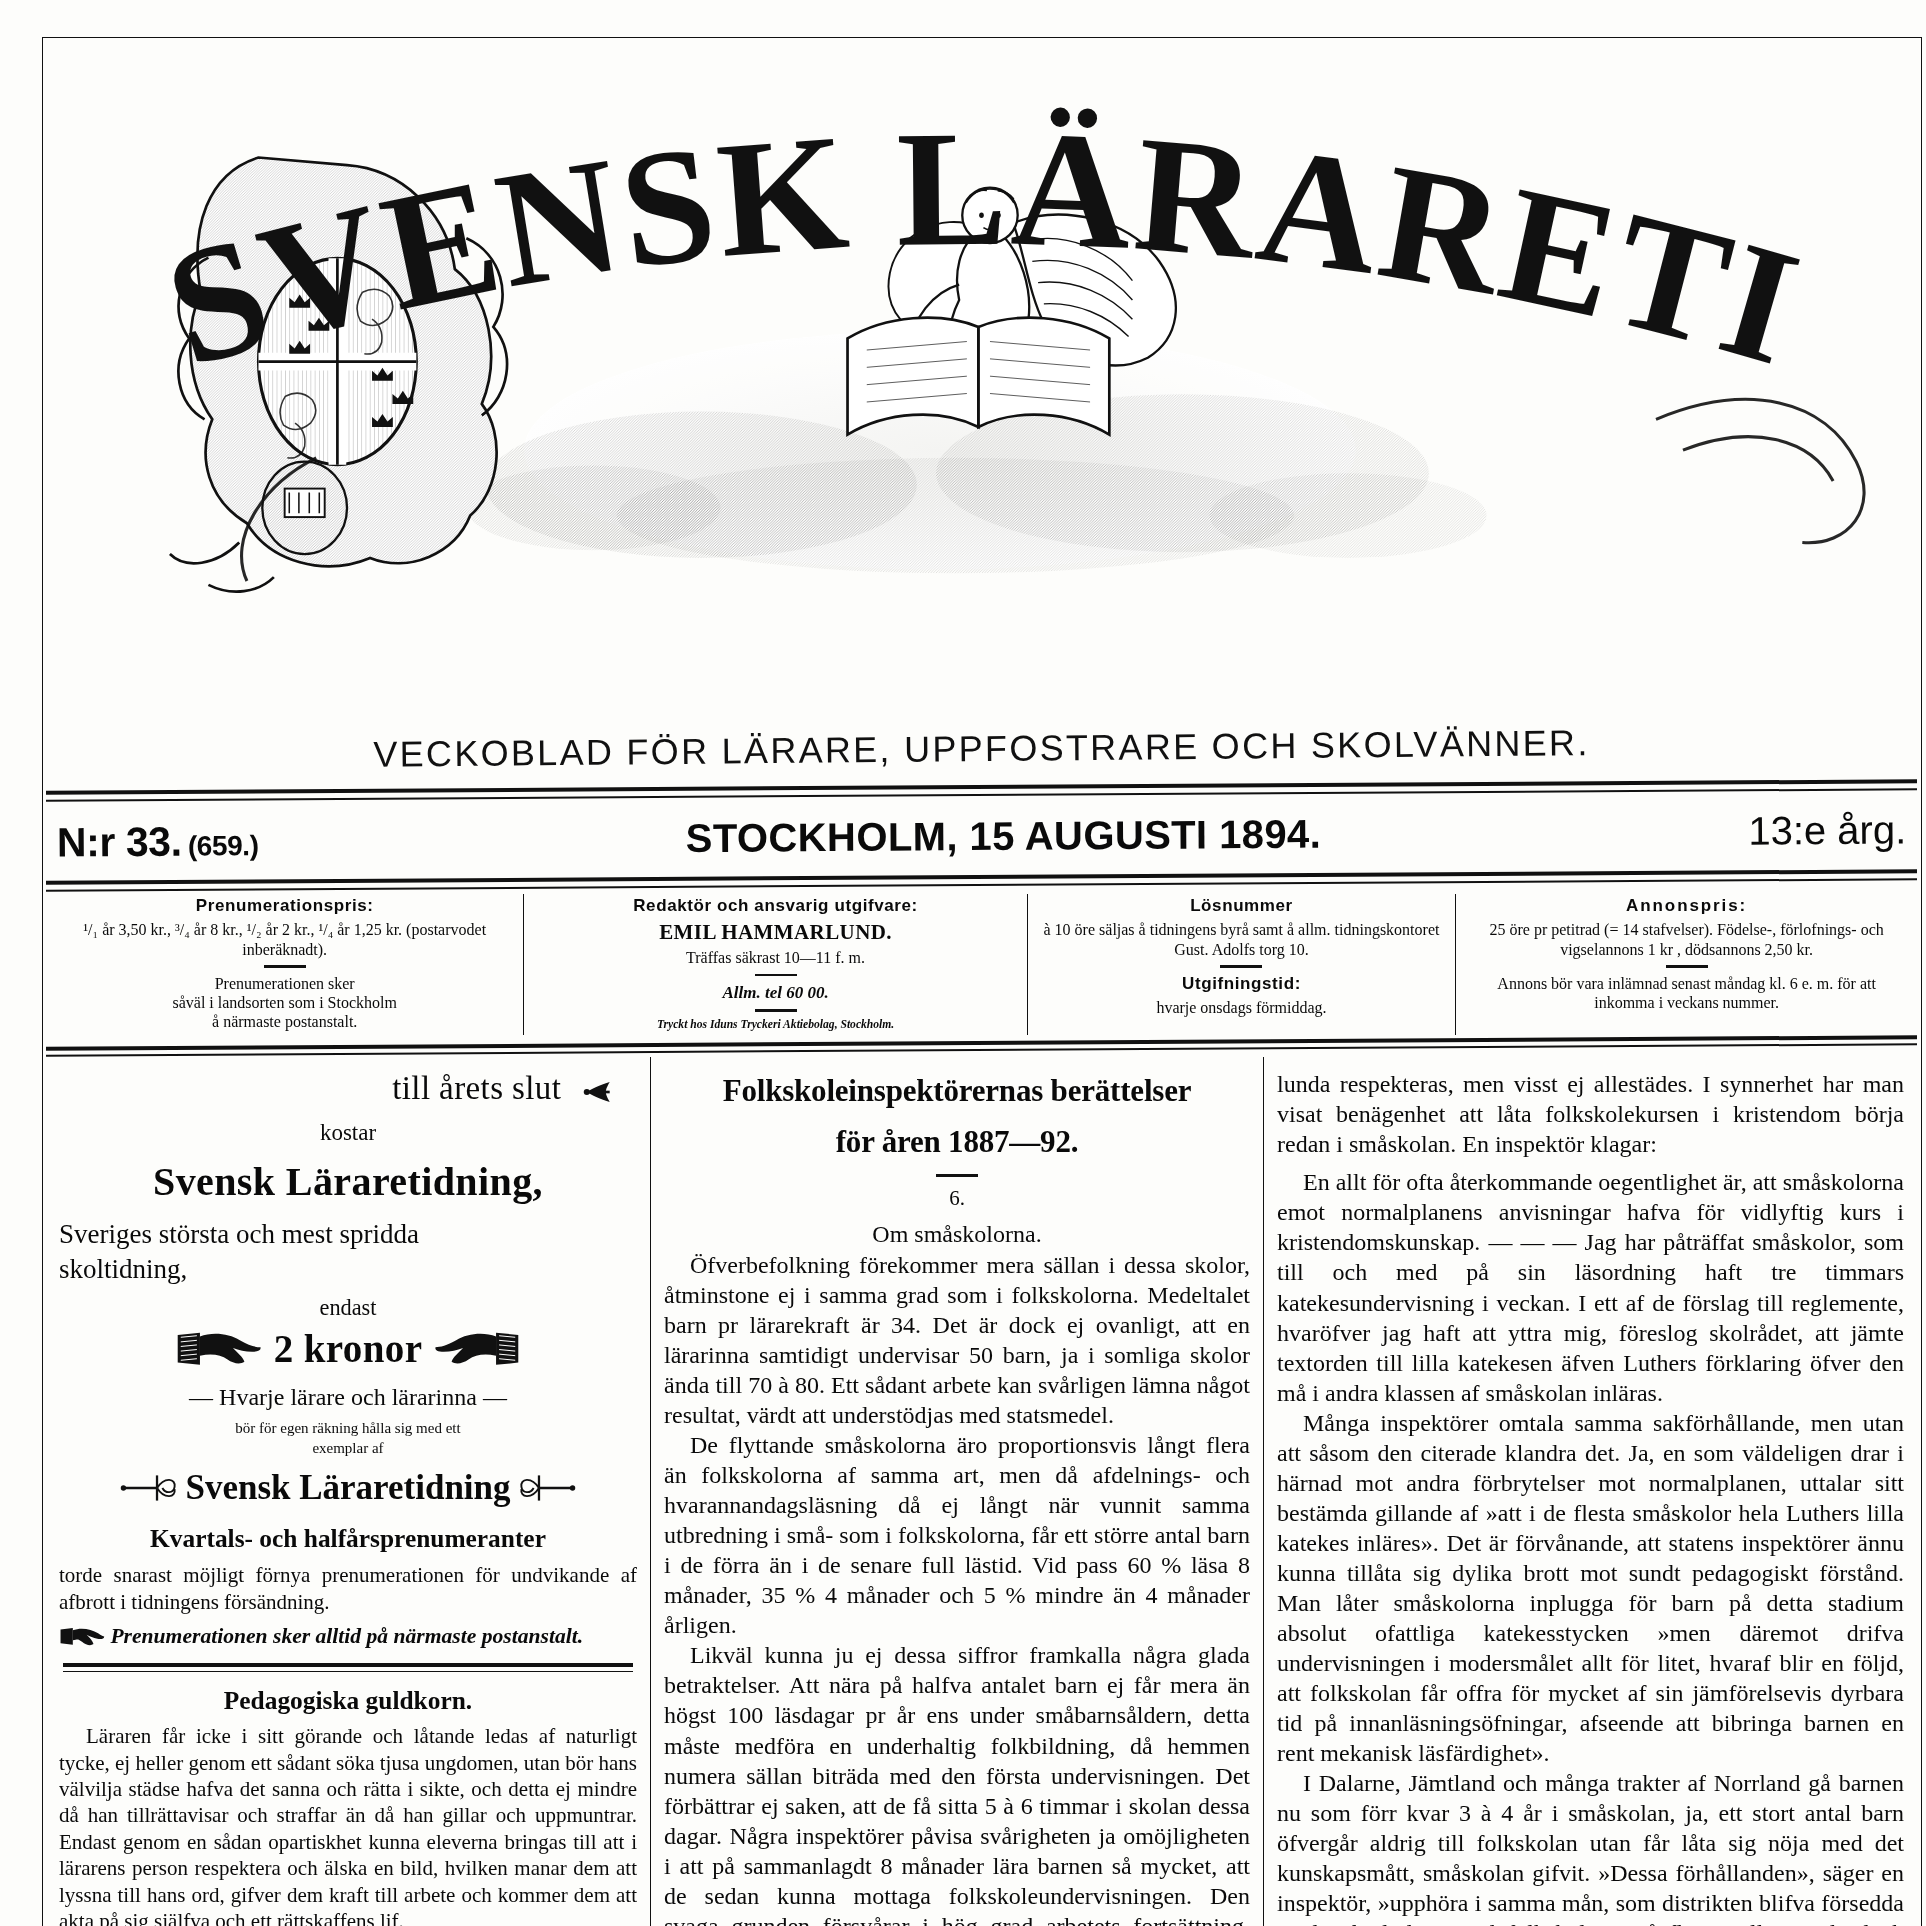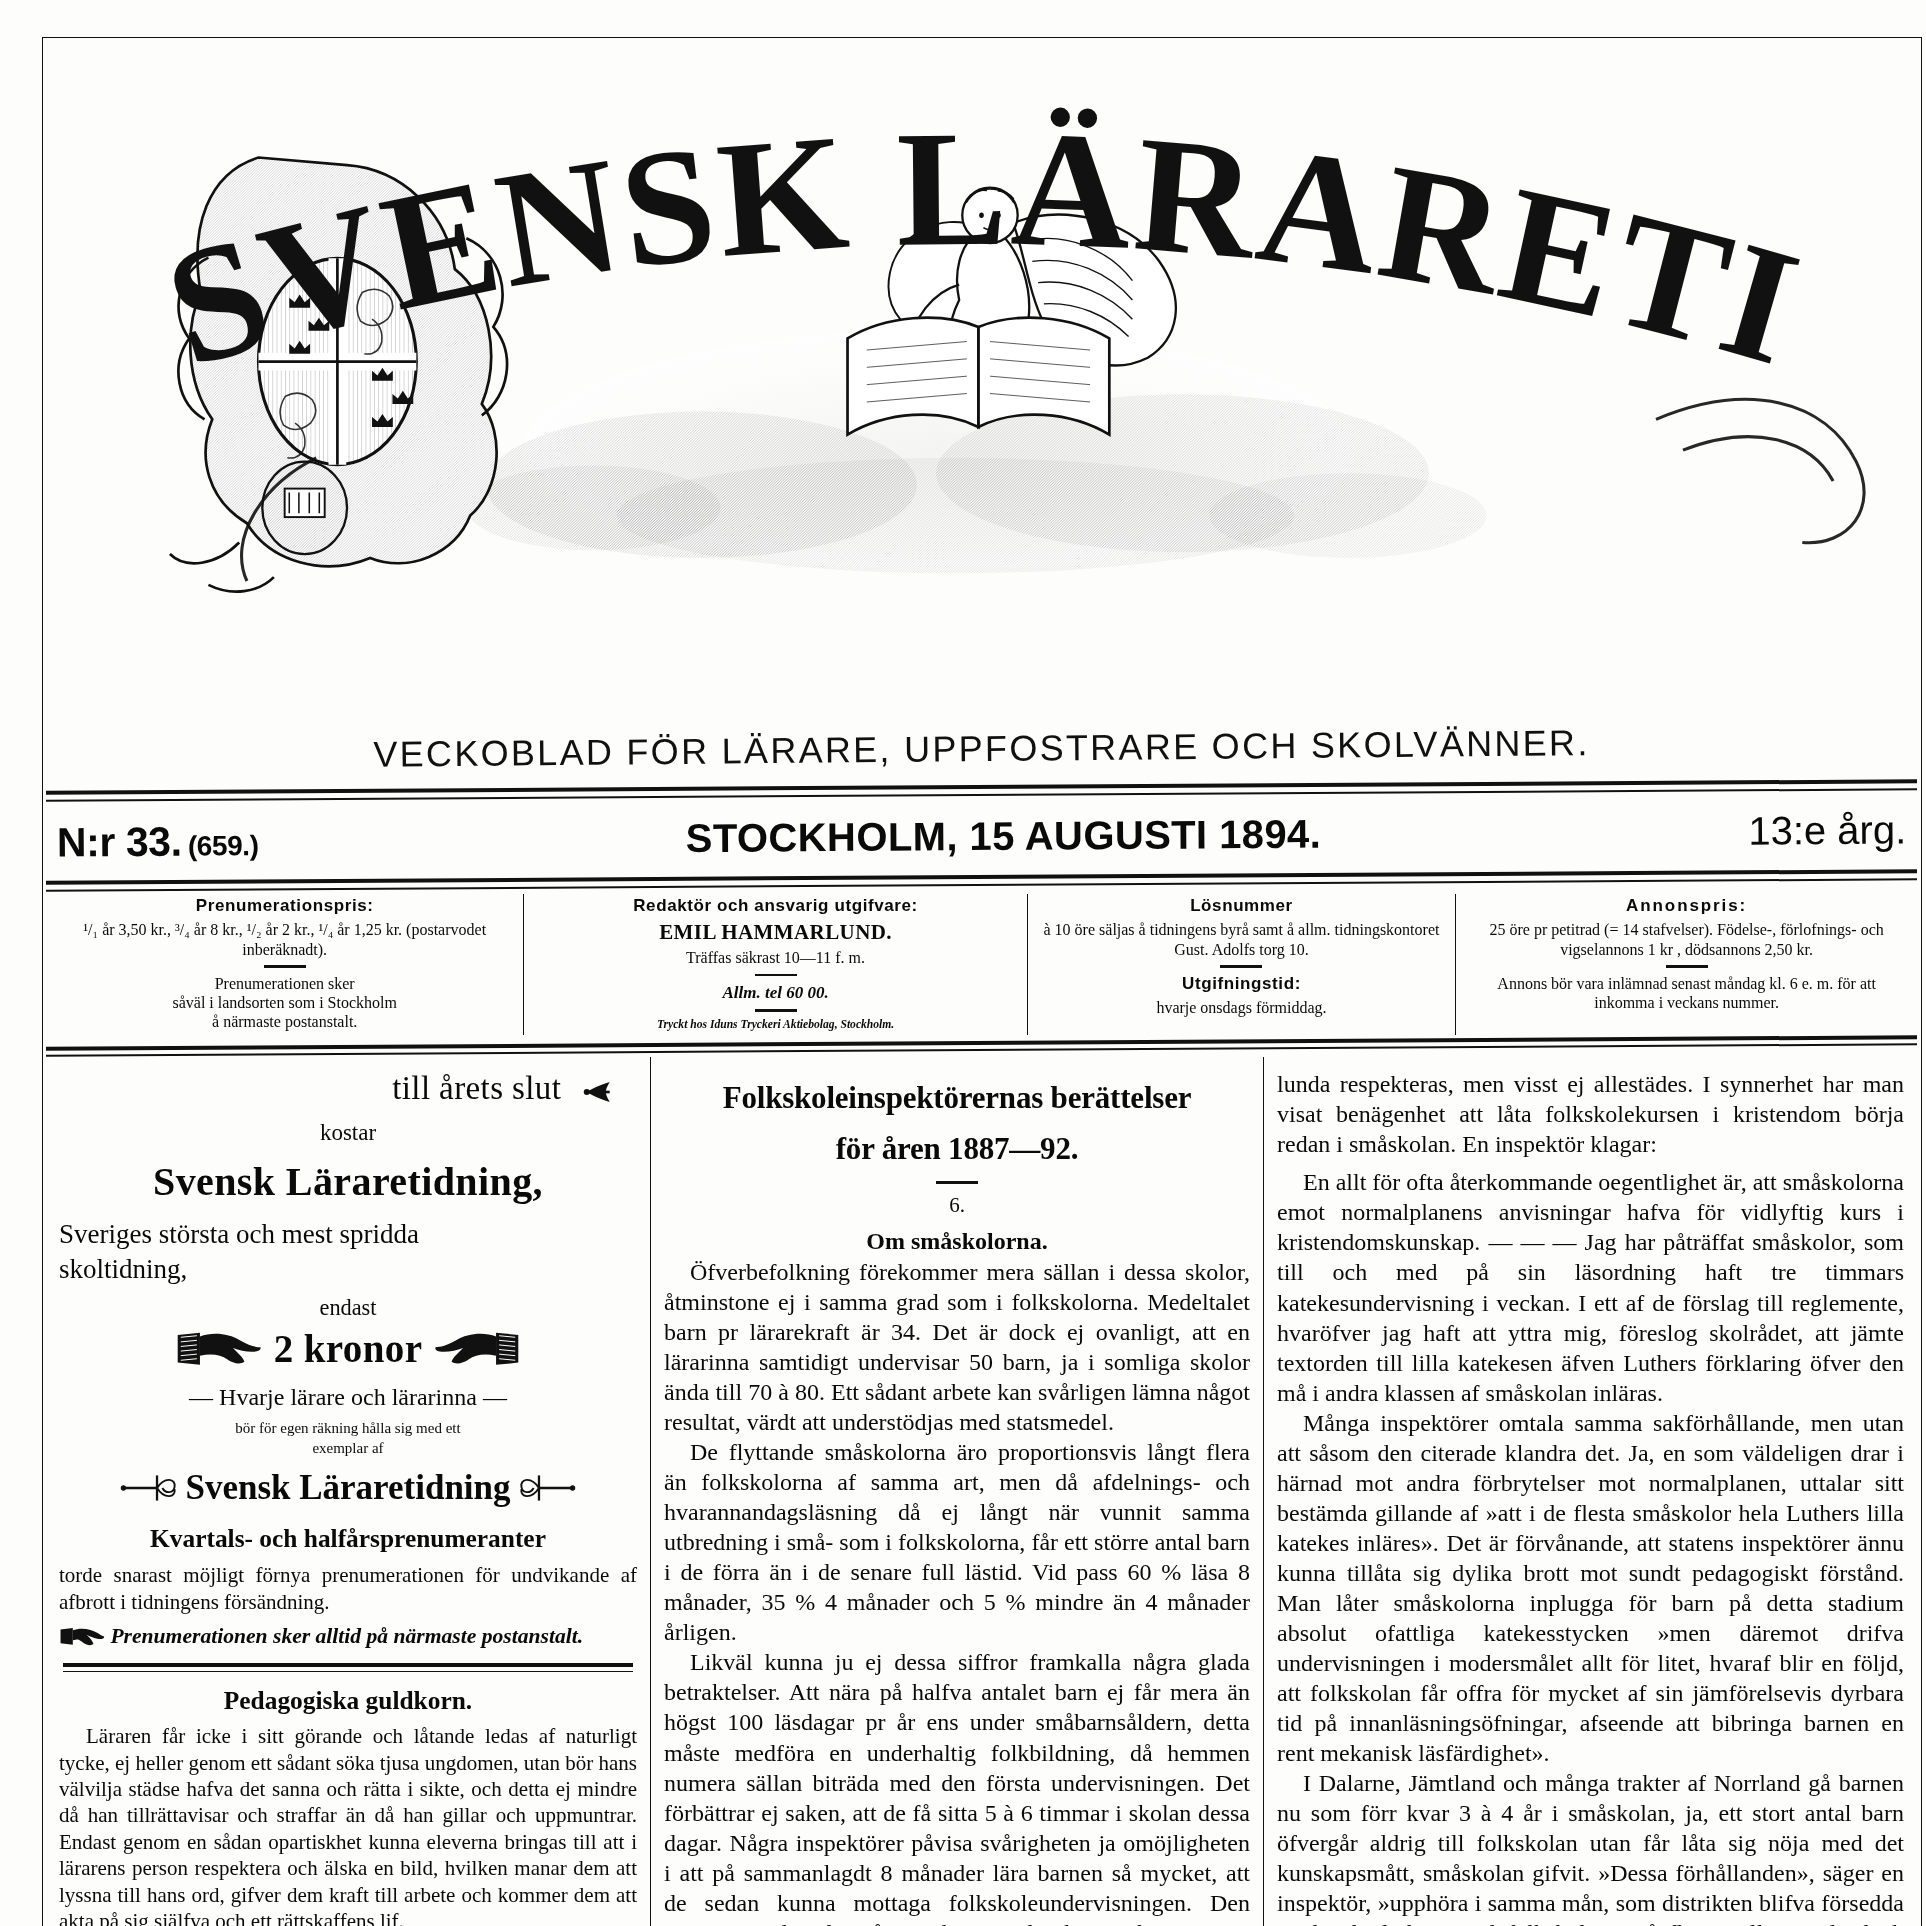--- a/index.html
+++ b/index.html
@@ -297,32 +297,32 @@
   }
 
   
   .art-head {
     text-align: center;
     font-family: "Liberation Serif", serif;
     font-size: 31px;
     font-weight: 700;
     line-height: 1.38;
     letter-spacing: -0.2px;
-    margin-top: 20px;
+    margin-top: 13px;
   }
   .art-num {
     text-align: center;
     font-size: 21px;
     margin-top: 3.9px;
   }
   .art-sub {
     text-align: center;
     font-family: "Liberation Serif", serif;
     font-size: 24px;
-    font-weight: 700;
+    font-weight: 400;
     margin-top: 10px;
     margin-bottom: 1.5px;
   }
   .col-text {
     font-family: "Liberation Serif", serif;
     font-size: 24px;
     line-height: 1.252;
     text-align: justify;
     text-indent: 26px;
     margin-top: 0;

